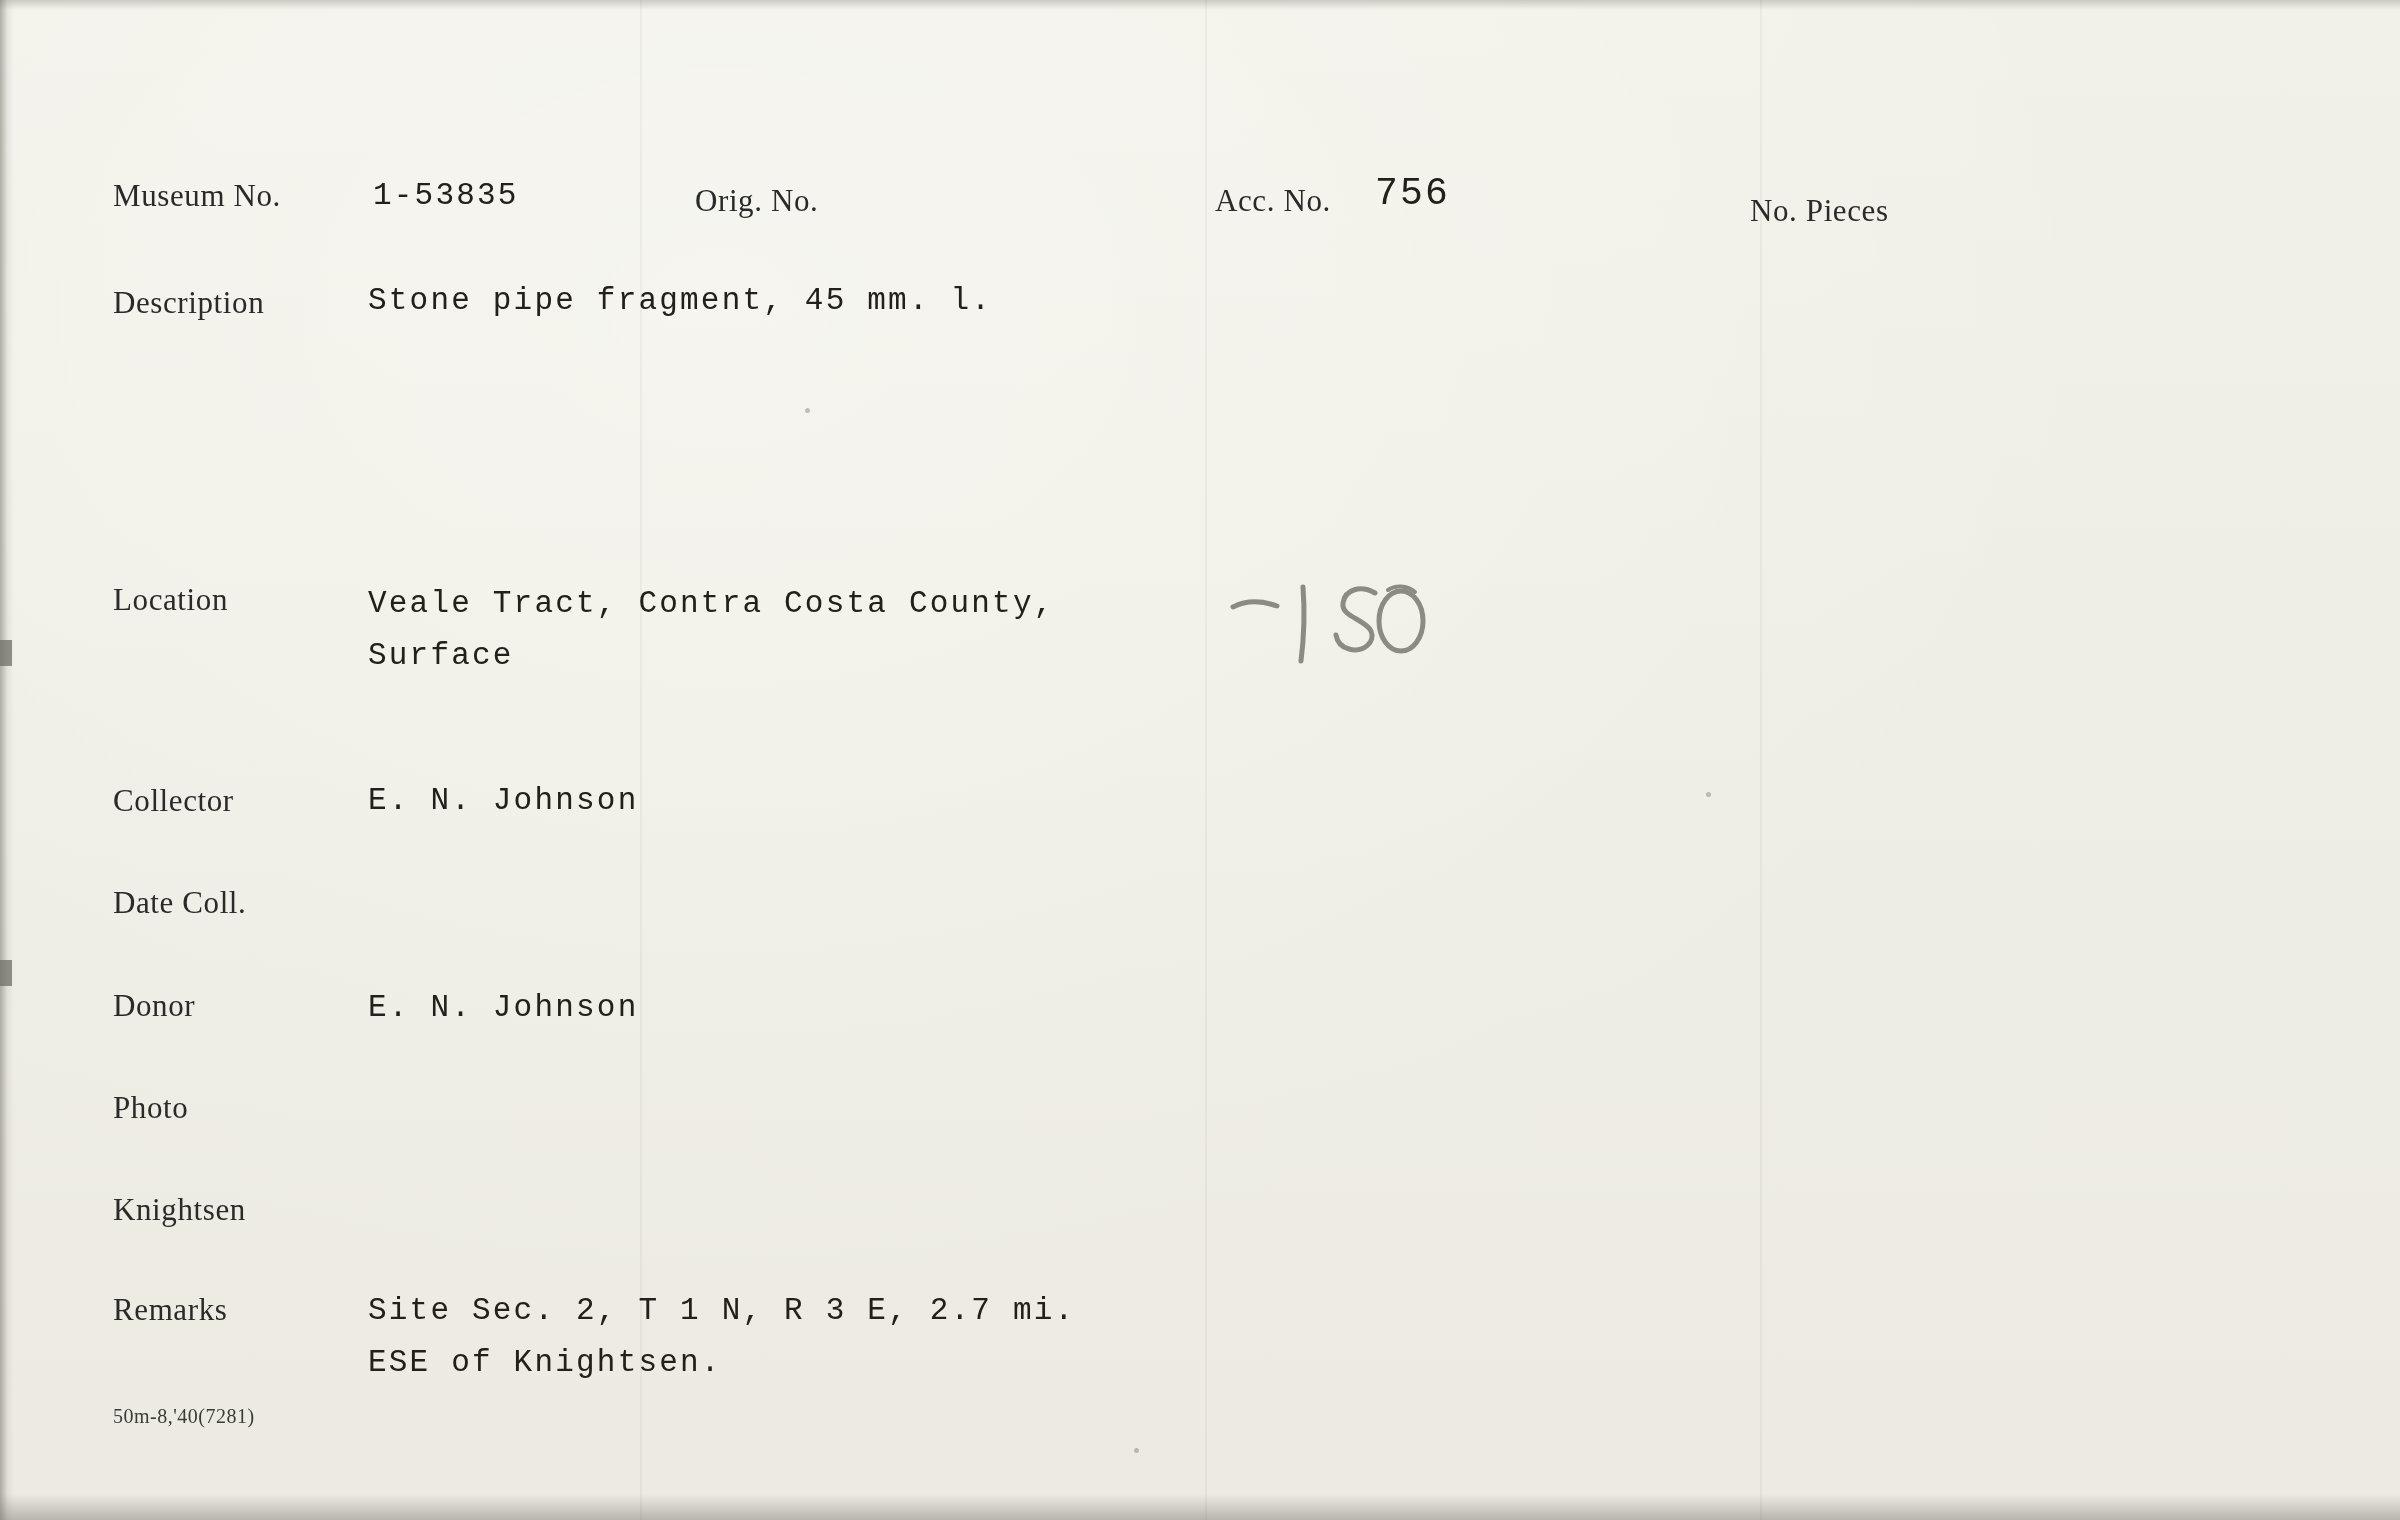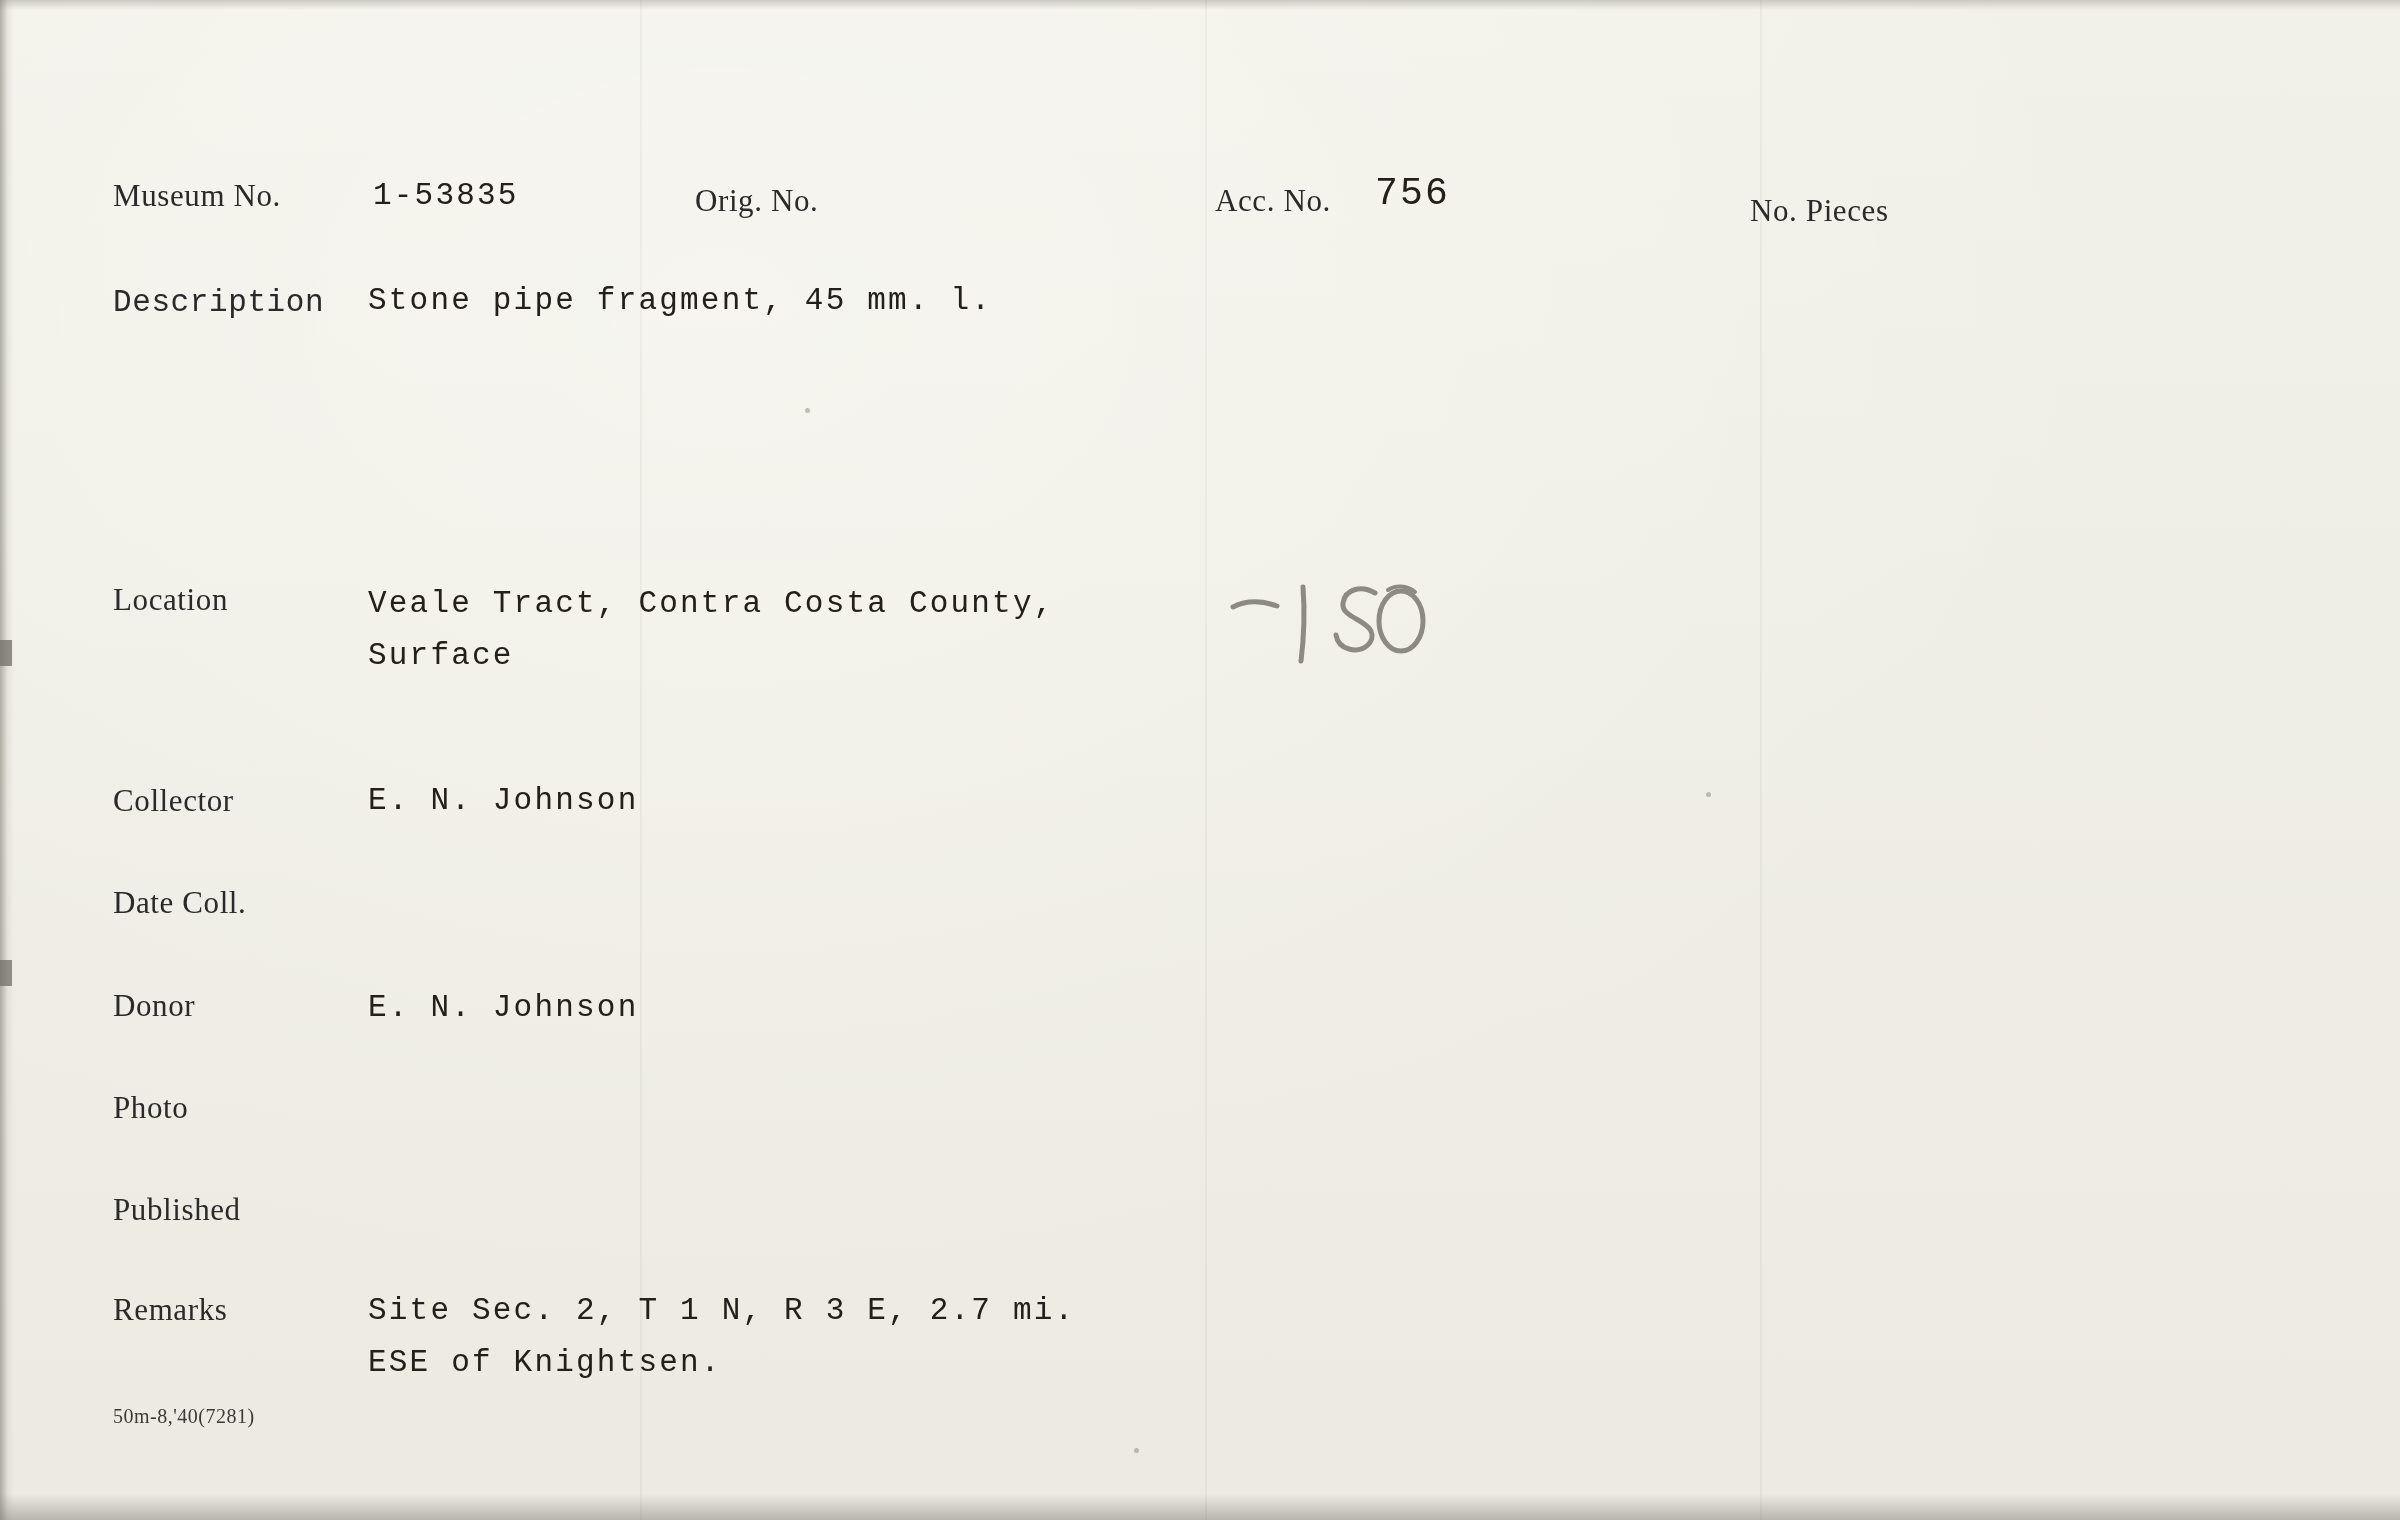--- a/index.html
+++ b/index.html
@@ -136,21 +136,21 @@
 
   <div class="label" style="left:695px; top:183px;">Orig. No.</div>
   <div class="typed" style="left:930px; top:175px;"></div>
 
   <div class="label" style="left:1215px; top:183px;">Acc. No.</div>
   <div class="typed sup" style="left:1375px; top:168px;">756</div>
 
   <div class="label" style="left:1735px; top:193px;margin-left:15px;">No. Pieces</div>
   <div class="typed" style="left:1960px; top:185px;"></div>
 
-  <div class="label" style="left:113px; top:285px;font-family:Liberation Mono, monospace;">Description</div>
+  <div class="label" style="left:113px; top:285px;">Description</div>
   <div class="typed" style="left:368px; top:275px;">Stone pipe fragment, 45 mm. l.</div>
 
   <div class="label" style="left:113px; top:582px;">Location</div>
   <div class="typed" style="left:368px; top:578px;">Veale Tract, Contra Costa County,</div>
   <div class="typed" style="left:368px; top:630px;">Surface</div>
 
   <svg class="pencil" viewBox="0 0 220 110">
     <g fill="none" stroke="#8d8a84" stroke-linecap="round" stroke-linejoin="round">
       <path d="M8,42 C22,35 38,36 52,41" stroke-width="5"></path>
       <path d="M78,22 C80,48 79,72 76,96" stroke-width="5"></path>
@@ -165,21 +165,21 @@
 
   <div class="label" style="left:113px; top:885px;">Date Coll.</div>
   <div class="typed" style="left:368px; top:877px;"></div>
 
   <div class="label" style="left:113px; top:988px;">Donor</div>
   <div class="typed" style="left:368px; top:982px;">E. N. Johnson</div>
 
   <div class="label" style="left:113px; top:1090px;">Photo</div>
   <div class="typed" style="left:368px; top:1082px;"></div>
 
-  <div class="label" style="left:113px; top:1192px;">Published</div>
+  <div class="label" style="left:113px; top:1192px;">Knightsen</div>
   <div class="typed" style="left:368px; top:1184px;"></div>
 
   <div class="label" style="left:113px; top:1292px;">Remarks</div>
   <div class="typed" style="left:368px; top:1285px;">Site Sec. 2, T 1 N, R 3 E, 2.7 mi.</div>
   <div class="typed" style="left:368px; top:1337px;">ESE of Knightsen.</div>
 
   <div class="footer">50m-8,'40(7281)</div>
 
 </div>
 

